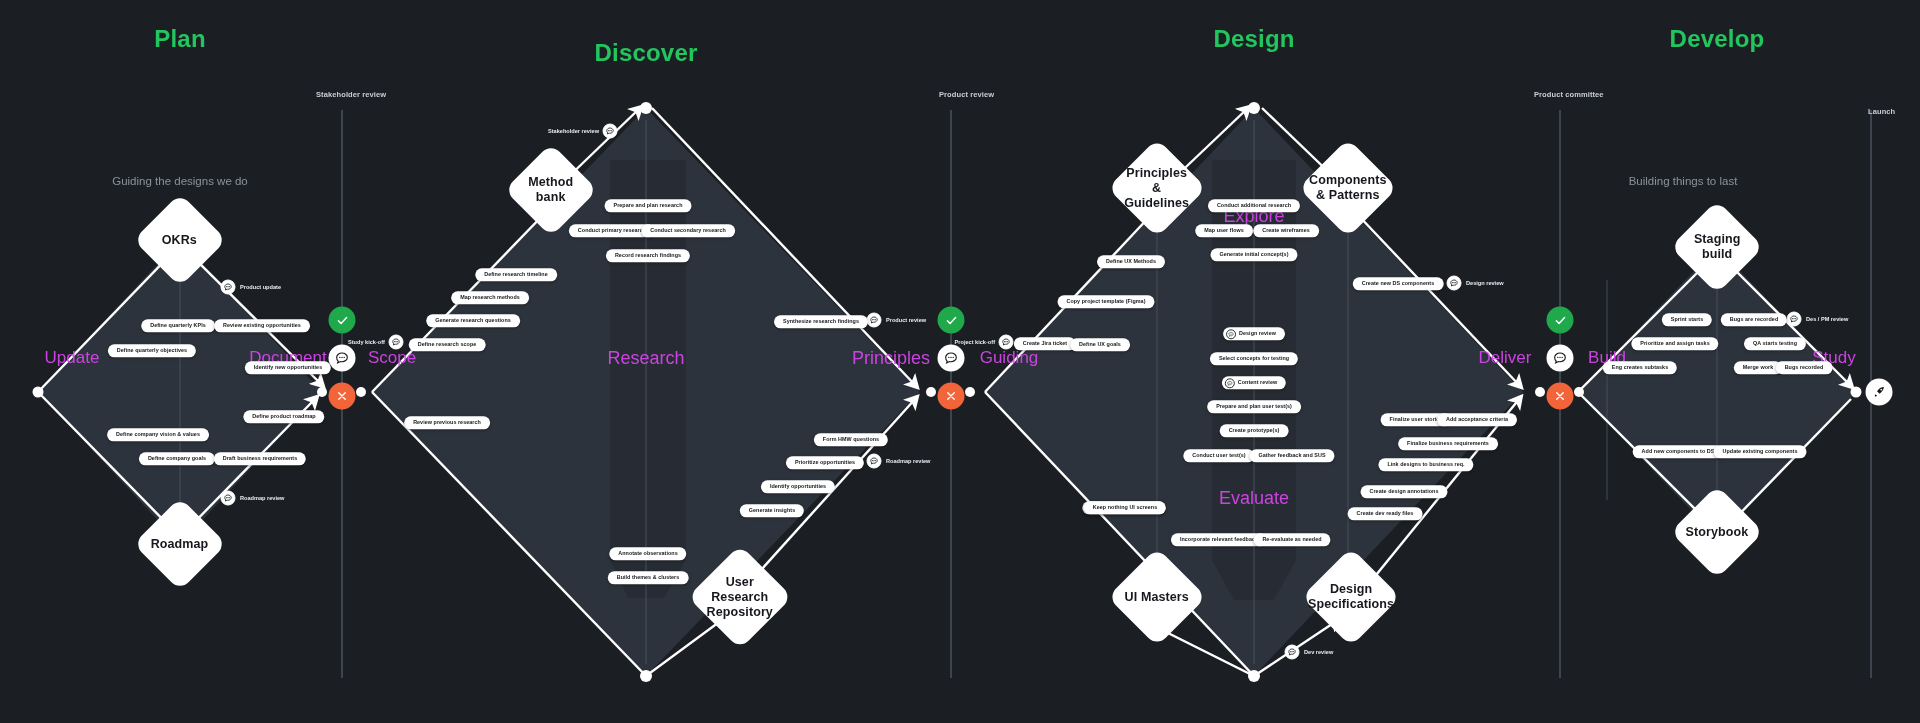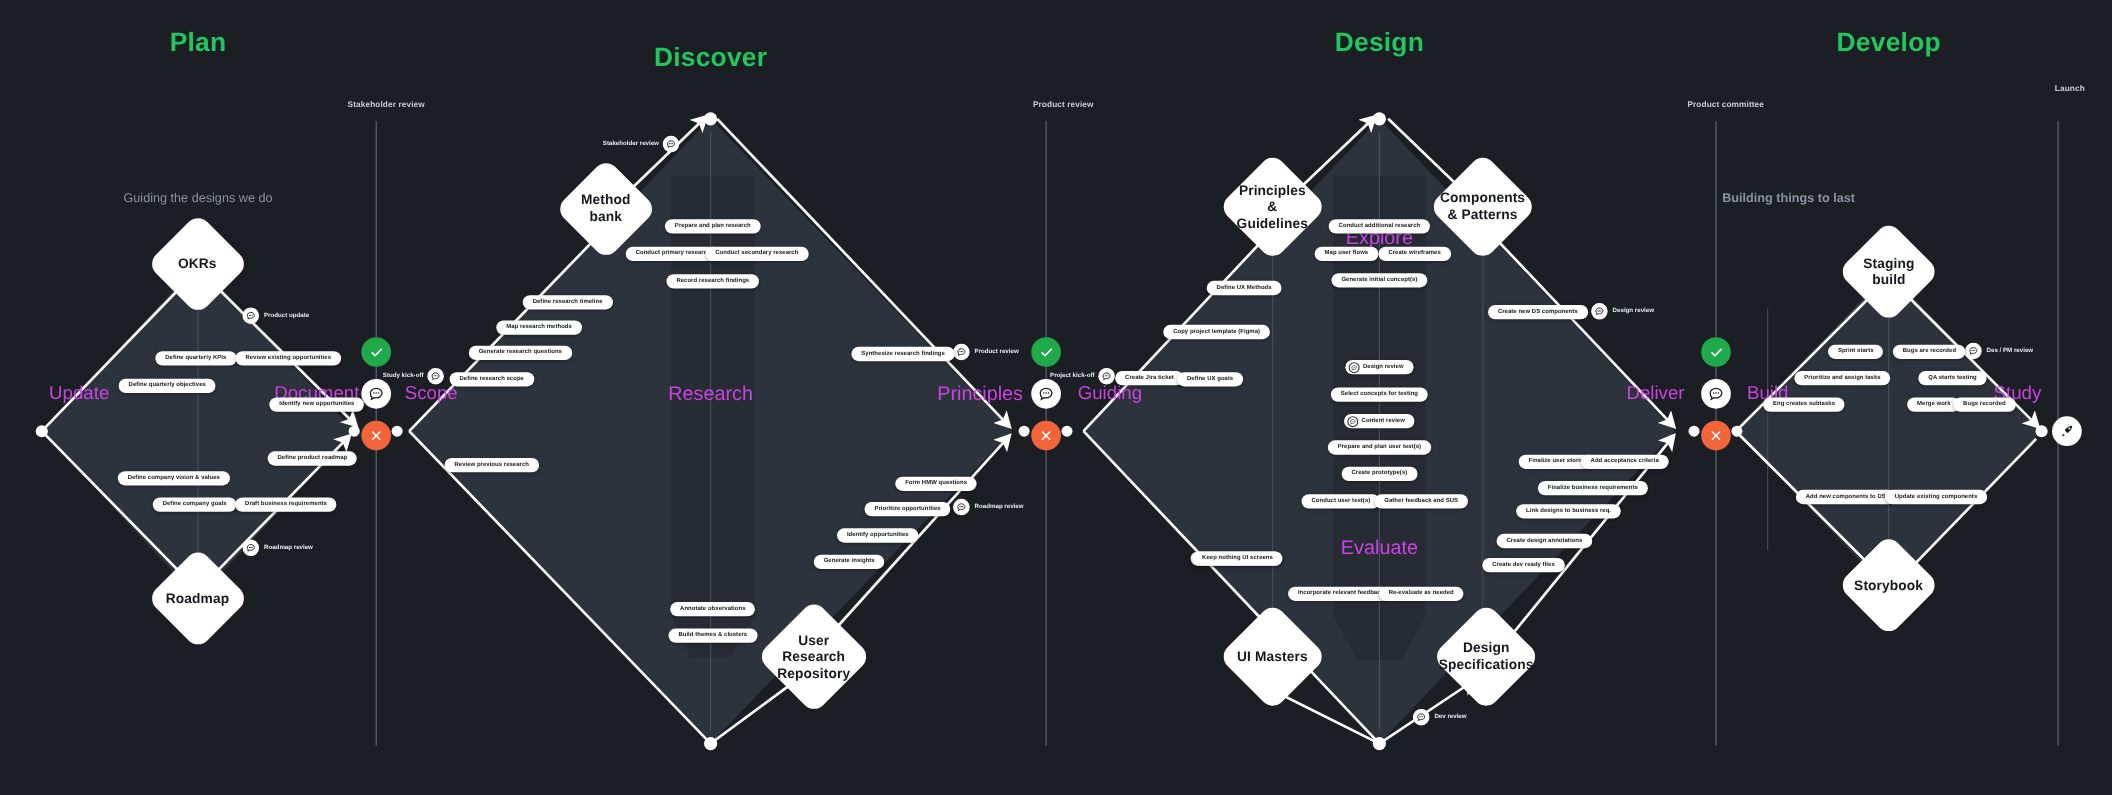--- a/index.html
+++ b/index.html
@@ -175,26 +175,26 @@
 
     <line x1="228" y1="287" x2="233" y2="282" stroke="#fff" stroke-width="1.4"></line>
   </svg>
 
   <div class="phase-title" style="left:180px;  top:25px;">Plan</div>
   <div class="phase-title" style="left:646px;  top:39px;">Discover</div>
   <div class="phase-title" style="left:1254px; top:25px;">Design</div>
   <div class="phase-title" style="left:1717px; top:25px;">Develop</div>
 
   <div class="tagline" style="left:180px;  top:175px;">Guiding the designs we do</div>
-  <div class="tagline" style="left:1626px; top:175px;font-weight:bold;">Building things to last</div>
+  <div class="tagline" style="left:1683px; top:175px;">Building things to last</div>
 
   <div class="gate-label" style="left:316px;  top:90px;">Stakeholder review</div>
   <div class="gate-label" style="left:939px;  top:90px;">Product review</div>
   <div class="gate-label" style="left:1534px; top:90px;">Product committee</div>
-  <div class="gate-label" style="left:1868px; top:76px;">Launch</div>
+  <div class="gate-label" style="left:1868px; top:107px;">Launch</div>
 
   <div class="track-name" style="left:72px;   top:358px;">Update</div>
   <div class="track-name" style="left:288px;  top:358px;">Document</div>
   <div class="track-name" style="left:392px;  top:358px;">Scope</div>
   <div class="track-name big" style="left:646px;  top:358px;">Research</div>
   <div class="track-name big" style="left:891px;  top:358px;">Principles</div>
   <div class="track-name" style="left:1009px; top:358px;">Guiding</div>
   <div class="track-name big" style="left:1254px; top:216px;">Explore</div>
   <div class="track-name big" style="left:1254px; top:498px;">Evaluate</div>
   <div class="track-name" style="left:1505px; top:358px;">Deliver</div>

